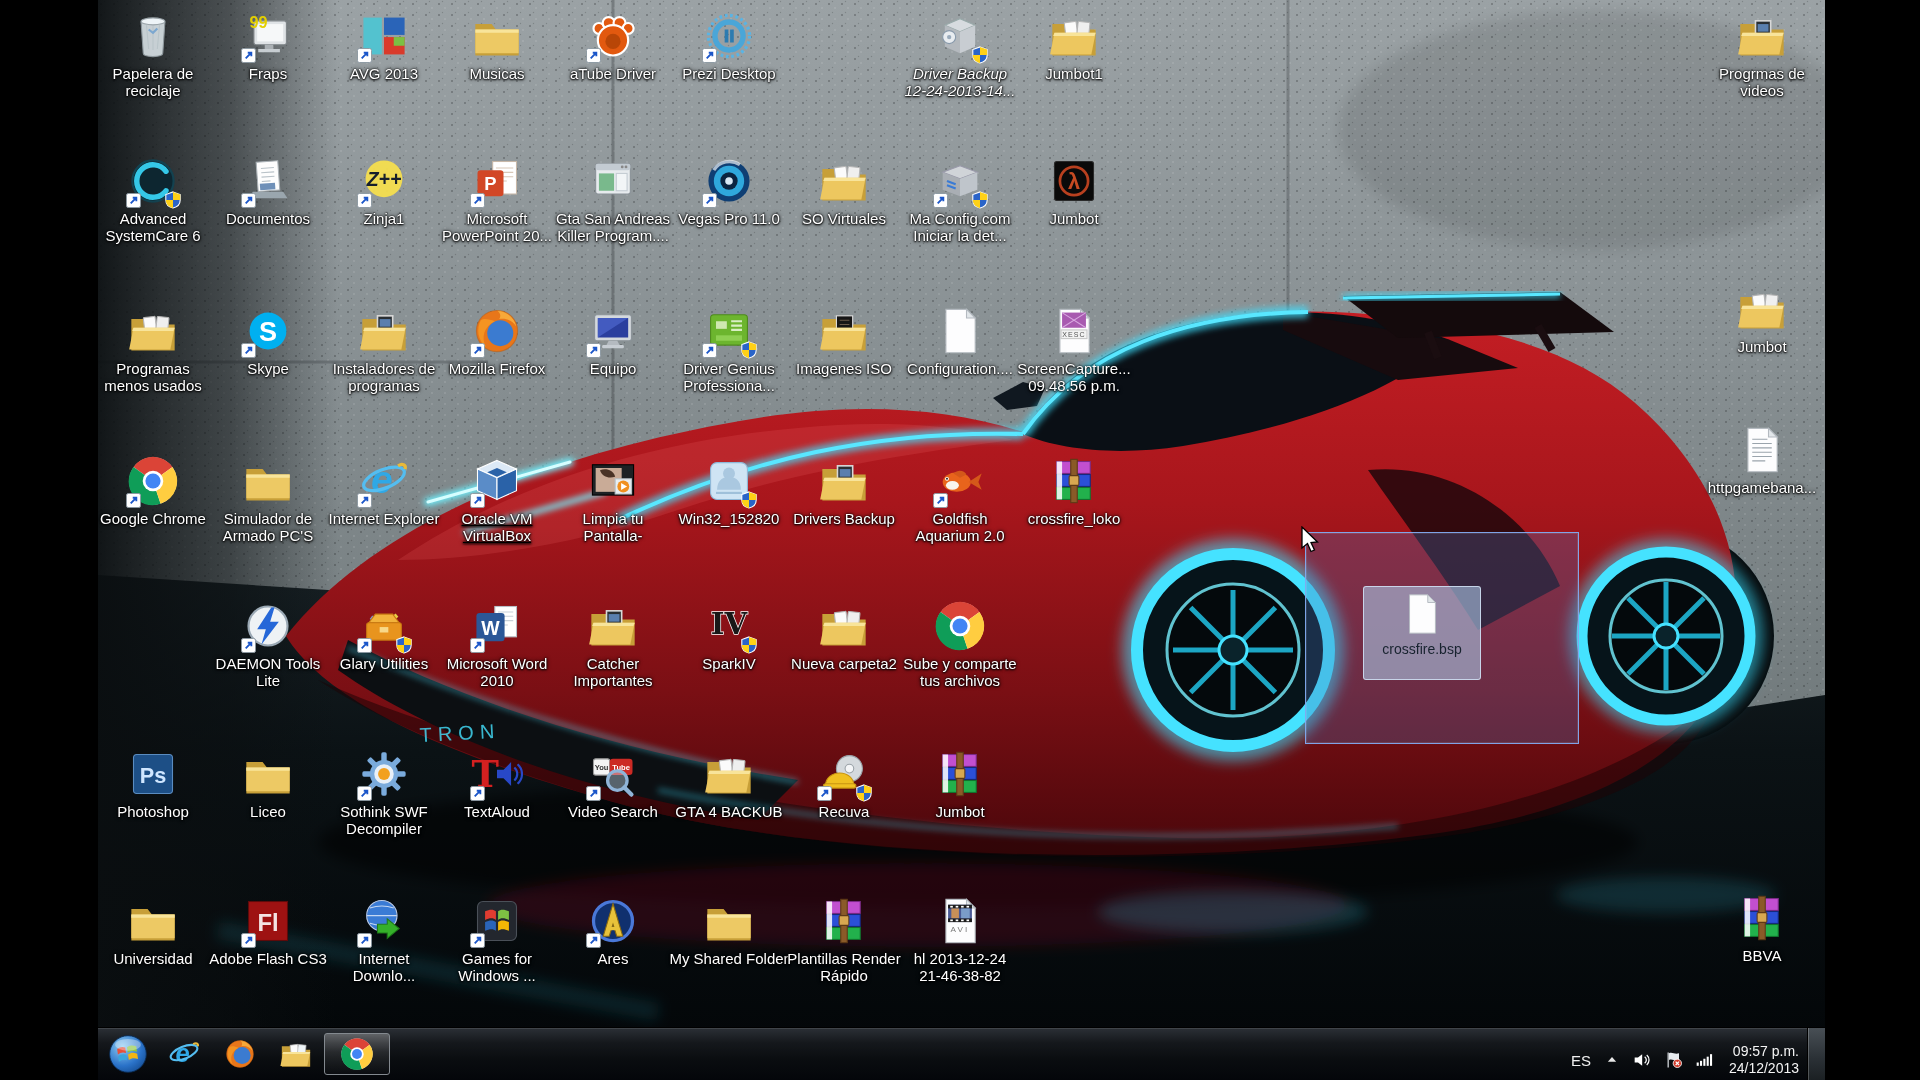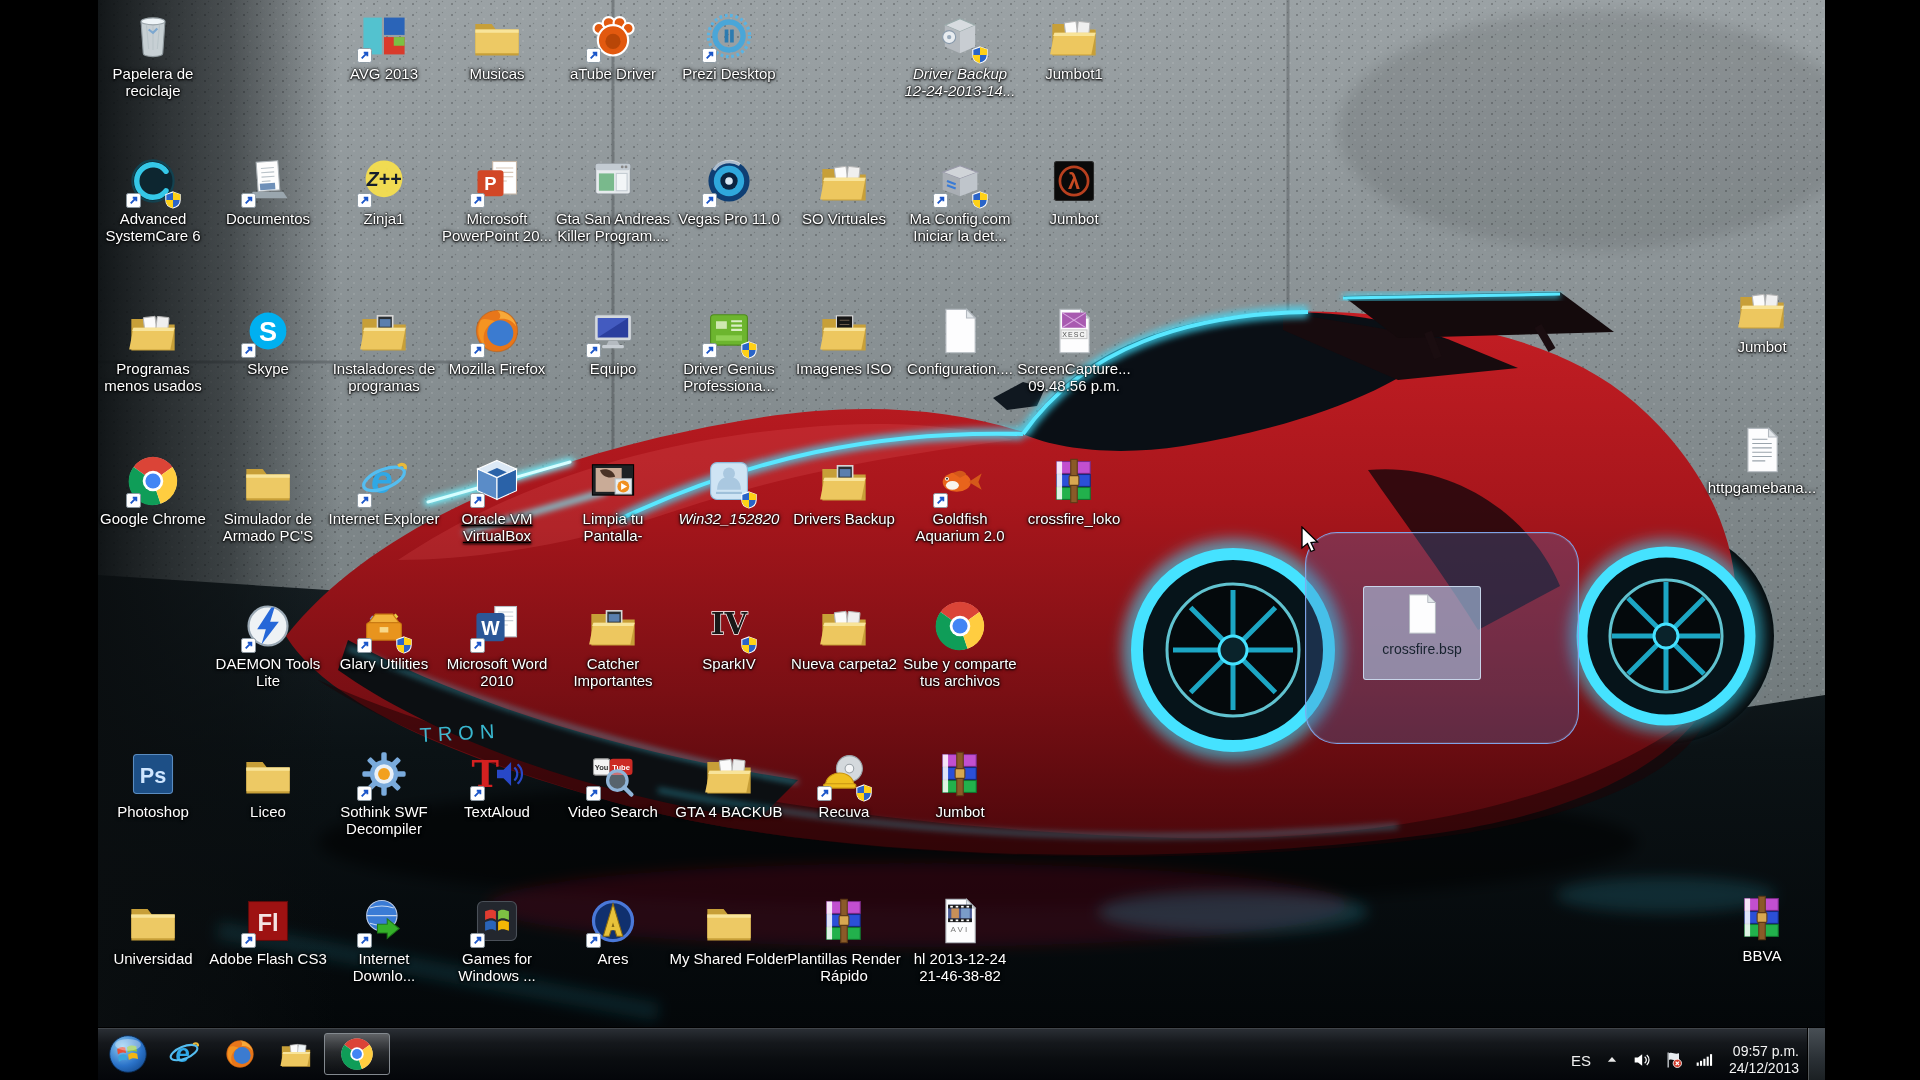--- a/index.html
+++ b/index.html
@@ -170,20 +170,38 @@
           <svg viewBox="0 0 48 48">
             <path d="M13 11 C13 8 35 8 35 11 L33 40 C33 44 15 44 15 40 Z" fill="#dde6ea" fill-opacity=".88" stroke="#8d979c"></path>
             <ellipse cx="24" cy="10.5" rx="11" ry="3.2" fill="#eef4f7" stroke="#9aa4a9"></ellipse>
             <path d="M18 14 l2 22 M24 15 v22 M30 14 l-2 22" stroke="#b9c4c9" fill="none"></path>
             <path d="M20 18 l4 3 4 -4" stroke="#7ba7d0" fill="none" stroke-width="2"></path>
           </svg>
         </span>
         <div class="lbl">Papelera de
 reciclaje</div>
       </div>
+      <div class="desk-item" style="left: 105px; top: 10px;">
+        <span class="ic">
+          <svg viewBox="0 0 48 48">
+            <rect x="11" y="10" width="30" height="22" rx="2" fill="#dfe3e6" stroke="#7e8488"></rect>
+            <rect x="14" y="13" width="24" height="16" fill="#f6f8f9"></rect>
+            <rect x="21" y="32" width="8" height="4" fill="#aab0b4"></rect>
+            <rect x="15" y="36" width="20" height="3" fill="#c7cdd1"></rect>
+            <text x="7" y="17" font-size="15" font-weight="bold" fill="#e3cf00">99</text>
+          </svg>
+          <span class="ovl-shortcut">
+            <svg viewBox="0 0 16 16">
+              <rect x=".5" y=".5" width="15" height="15" rx="2" fill="#fff" stroke="#8a96a0"></rect>
+              <path d="M5 11 L11 5 M7.2 5 H11 V8.8" stroke="#1b56c9" stroke-width="2" fill="none"></path>
+            </svg>
+          </span>
+        </span>
+        <div class="lbl">Fraps</div>
+      </div>
       <div class="desk-item" style="left: 221px; top: 10px;">
         <span class="ic">
           <svg viewBox="0 0 48 48">
             <rect x="5" y="7" width="17" height="34" fill="#53c2cf"></rect>
             <rect x="24" y="7" width="19" height="16" fill="#2a64b8"></rect>
             <rect x="24" y="25" width="19" height="16" fill="#d93a2b"></rect>
             <rect x="33" y="25" width="10" height="8" fill="#7bc043"></rect>
           </svg>
           <span class="ovl-shortcut">
             <svg viewBox="0 0 16 16">
@@ -265,20 +283,34 @@
           <svg viewBox="0 0 48 48">
             <path d="M4 13 h15 l4 5 h21 v24 H4 z" fill="#c79f38"></path>
             <rect x="16.5" y="11" width="11" height="26" rx="1" fill="#fbfbfb" stroke="#b5b5b5" transform="rotate(-7 22 24)"></rect>
             <rect x="26.5" y="11" width="11" height="26" rx="1" fill="#efefef" stroke="#b5b5b5" transform="rotate(6 32 24)"></rect>
             <path d="M6 21 H44 L40 41 H2 Z" fill="#edc75f"></path>
             <path d="M6 21 H44 l-1.2 3 H4.8 Z" fill="#f8e49a"></path>
           </svg>
         </span>
         <div class="lbl">Jumbot1</div>
       </div>
+      <div class="desk-item" style="left: 1599px; top: 10px;">
+        <span class="ic">
+          <svg viewBox="0 0 48 48">
+            <path d="M4 13 h15 l4 5 h21 v24 H4 z" fill="#c79f38"></path>
+            <rect x="18" y="10" width="14" height="22" fill="#2a2f33" stroke="#d8d8d8" stroke-width="1.5"></rect>
+            <rect x="20" y="13" width="10" height="7" fill="#5a7fae"></rect>
+            <rect x="20" y="22" width="10" height="7" fill="#7e5a3c"></rect>
+            <path d="M6 21 H44 L40 41 H2 Z" fill="#edc75f"></path>
+            <path d="M6 21 H44 l-1.2 3 H4.8 Z" fill="#f8e49a"></path>
+          </svg>
+        </span>
+        <div class="lbl">Progrmas de
+videos</div>
+      </div>
       <div class="desk-item" style="left: -10px; top: 155px;">
         <span class="ic">
           <svg viewBox="0 0 48 48">
             <circle cx="24" cy="24" r="19" fill="#0d2630"></circle>
             <path d="M36 15 A15 15 0 1 0 36 33" stroke="#35c8e8" stroke-width="5" fill="none" stroke-linecap="round"></path>
             <circle cx="24" cy="24" r="19" fill="none" stroke="#134250" stroke-width="2"></circle>
           </svg>
           <span class="ovl-shortcut">
             <svg viewBox="0 0 16 16">
               <rect x=".5" y=".5" width="15" height="15" rx="2" fill="#fff" stroke="#8a96a0"></rect>
@@ -648,21 +680,21 @@
             <rect x="8" y="12" width="24" height="22" fill="#c9ab97"></rect>
             <path d="M12 14 C18 12 24 14 26 20 C20 22 14 20 12 14 Z" fill="#4a3326"></path>
             <rect x="26" y="22" width="15" height="14" fill="#e8eef2" stroke="#b8c2c8"></rect>
             <circle cx="33.5" cy="29" r="5.5" fill="#f09020"></circle>
             <path d="M31.5 25.8 L37 29 L31.5 32.2 Z" fill="#fff"></path>
           </svg>
         </span>
         <div class="lbl">Limpia tu
 Pantalla-</div>
       </div>
-      <div class="desk-item" style="left: 566px; top: 455px; font-style: italic;">
+      <div class="desk-item" style="left: 566px; top: 455px;">
         <span class="ic">
           <svg viewBox="0 0 48 48">
             <rect x="7" y="7" width="34" height="34" rx="6" fill="#cfe4f4" stroke="#8fb8d8"></rect>
             <circle cx="24" cy="17" r="5.5" fill="#aac8e0"></circle>
             <path d="M13 32 C13 23 19 20 24 20 C29 20 35 23 35 32 Z" fill="#aac8e0"></path>
             <path d="M12 35 h24" stroke="#9fc0da" stroke-width="2"></path>
           </svg>
           <span class="ovl-shield">
             <svg viewBox="0 0 20 20">
               <path d="M10 1 L18 4 V10 C18 15 14 18 10 19 C6 18 2 15 2 10 V4 Z" fill="#2a64c8" stroke="#fff" stroke-width="1.2"></path>
@@ -1108,21 +1140,21 @@
             <rect x="8" y="30" width="31" height="11" fill="#22b14c" stroke="#11732e"></rect>
             <rect x="8" y="6" width="5" height="35" fill="#fff" opacity=".85"></rect>
             <rect x="21" y="4" width="6" height="40" fill="#8a5a28" stroke="#5e3a16"></rect>
             <rect x="19.5" y="19" width="9" height="9" rx="1" fill="#d8a850" stroke="#5e3a16"></rect>
           </svg>
         </span>
         <div class="lbl">BBVA</div>
       </div>
     </div>
 
-  <div class="marquee" id="marquee" style="left: 1207px; top: 532px; width: 272px; height: 210px; border-radius: 32px;">
+  <div class="marquee" id="marquee" style="left: 1207px; top: 532px; width: 272px; height: 210px;">
     <div class="sel-item">
       <span id="selIcon">
           <svg viewBox="0 0 48 48">
             <path d="M11 4 h19 l8 8 v32 H11 Z" fill="#fdfdfe" stroke="#b4bac0"></path>
             <path d="M30 4 l8 8 h-8 Z" fill="#e2e7ea" stroke="#b4bac0"></path>
           </svg>
         </span>
       <span class="sel-lbl">crossfire.bsp</span>
     </div>
   </div>

